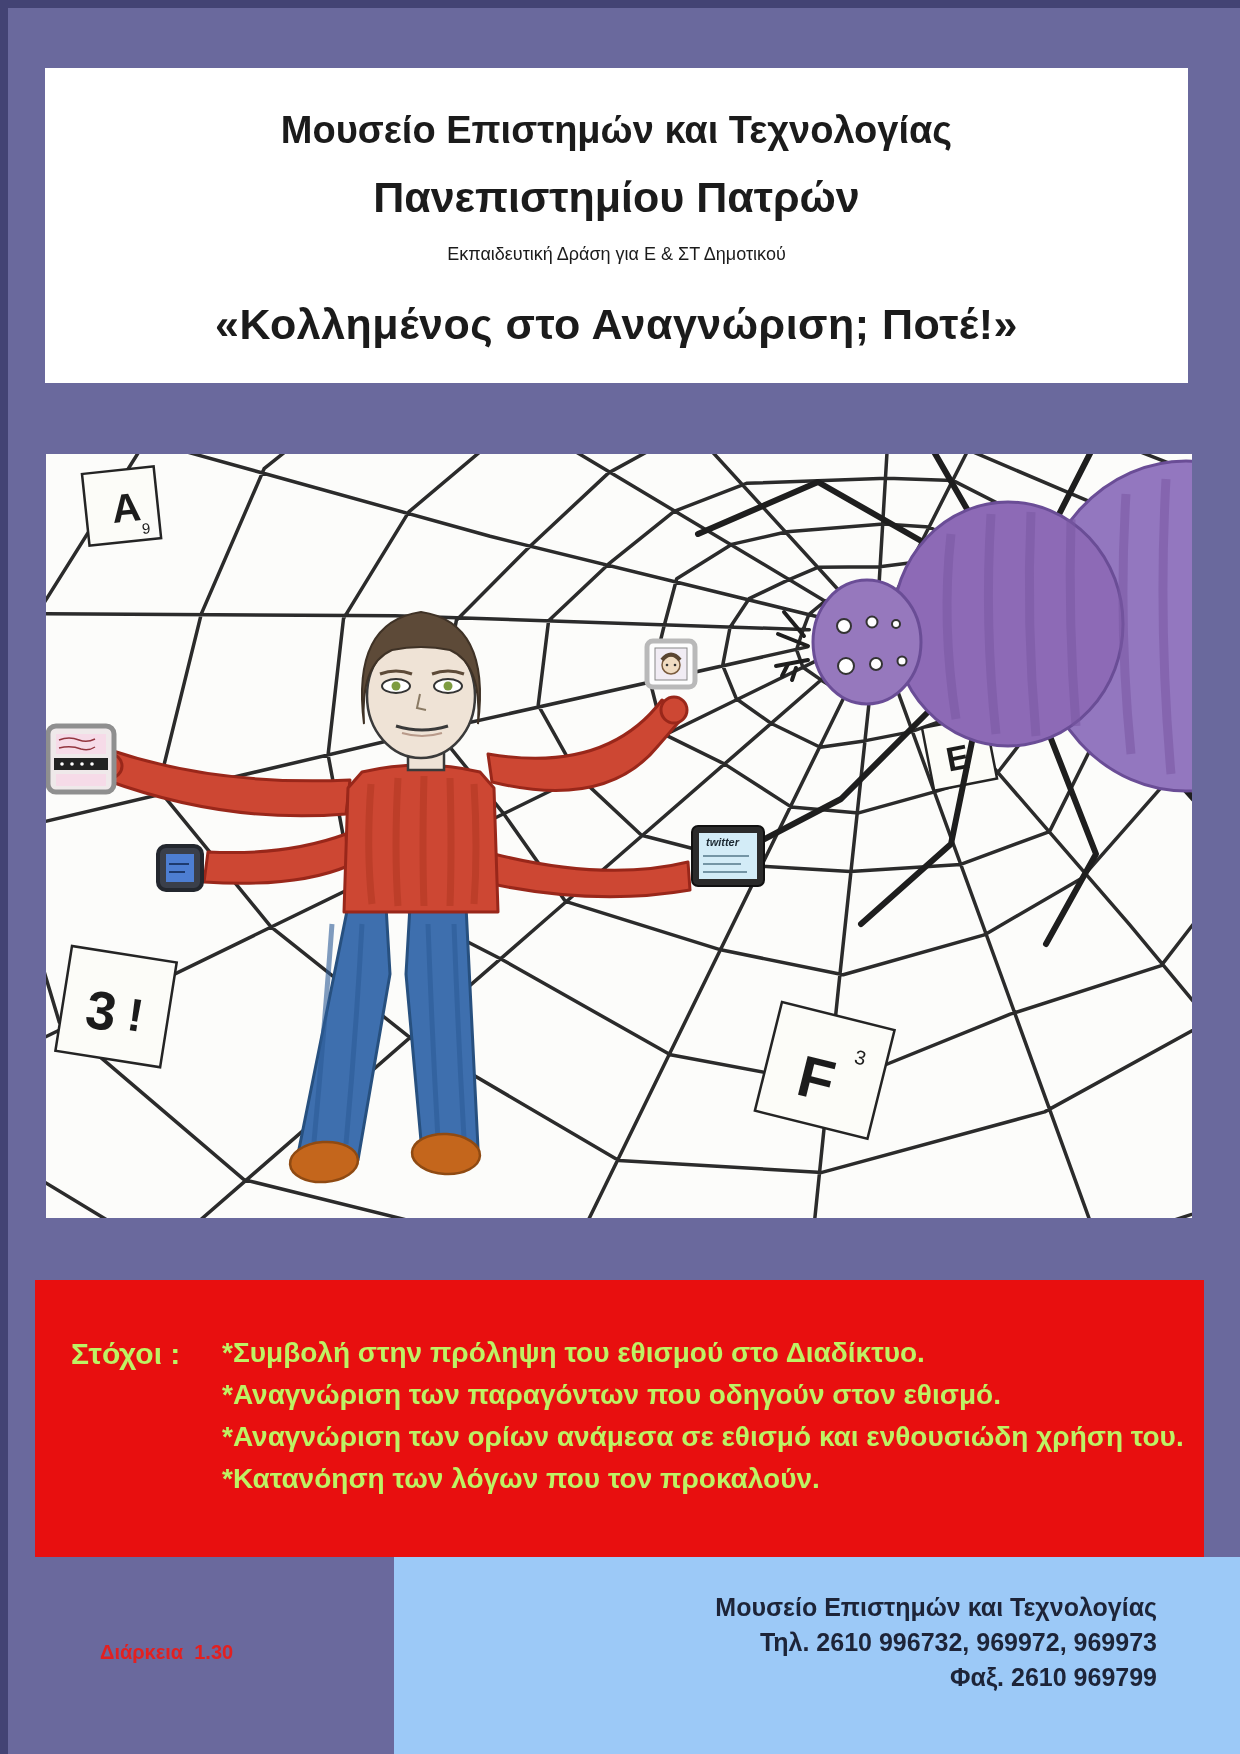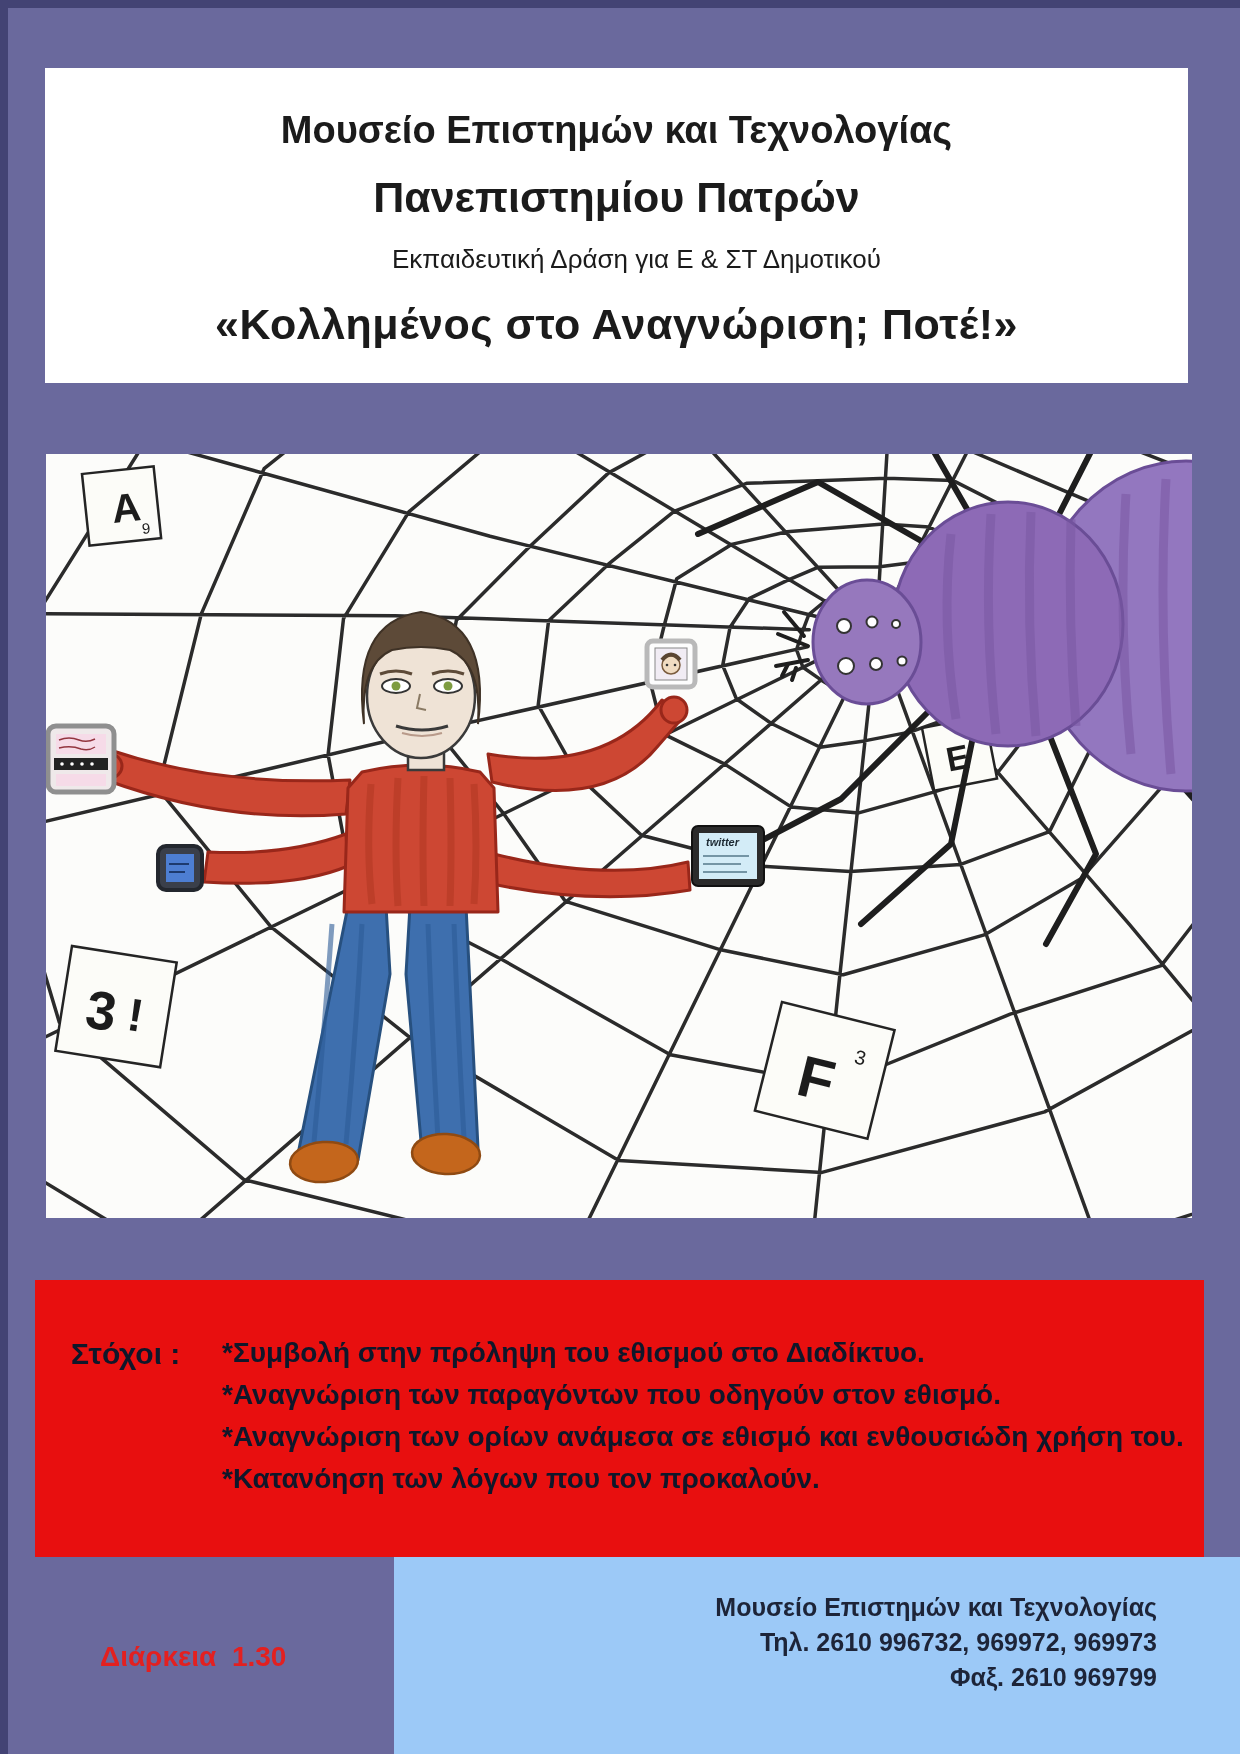--- a/index.html
+++ b/index.html
@@ -12,48 +12,48 @@
   .edge-top{position:absolute;left:0;top:0;width:1240px;height:8px;background:#434374;}
   .edge-left{position:absolute;left:0;top:0;width:8px;height:1754px;background:#434374;}
 
   .header-card{
     position:absolute;left:45px;top:68px;width:1143px;height:315px;
     background:#ffffff;
   }
   .header-card .t{position:absolute;left:0;width:100%;text-align:center;color:#1b1b1b;}
   .title1{top:41px;font-size:38px;font-weight:bold;}
   .title2{top:105px;font-size:43px;font-weight:bold;}
-  .subtitle{top:176px;font-size:26px;font-weight:normal;color:#222222;padding-left:20px;}
+  .subtitle{top:176px;font-size:18px;font-weight:normal;color:#222222;}
   .slogan{top:232px;font-size:43px;font-weight:800;color:#ee1111;letter-spacing:0.5px;}
 
   .art{
     position:absolute;left:46px;top:454px;width:1146px;height:764px;
     background:#fcfcfa;
   }
   .art svg{display:block;}
 
   .objectives{
     position:absolute;left:35px;top:1280px;width:1169px;height:277px;
-    background:#e80f0f;color:#0f172a;
+    background:#e80f0f;color:#bef264;
   }
   .obj-label{position:absolute;left:36px;top:57px;font-size:30px;font-weight:bold;}
   .obj-list{position:absolute;left:187px;top:52px;font-size:28px;line-height:42px;font-weight:bold;}
   .obj-list div{white-space:nowrap;}
 
   .bottom-panel{
     position:absolute;left:394px;top:1557px;width:846px;height:197px;
     background:#9cc9f7;
   }
   .contact{
     position:absolute;right:83px;top:33px;text-align:right;
     font-size:25px;font-weight:bold;color:#1d2438;line-height:35px;
   }
   .duration{
     position:absolute;left:100px;top:1641px;
-    font-size:28px;font-weight:bold;color:#e32020;white-space:pre;
+    font-size:20px;font-weight:bold;color:#e32020;white-space:pre;
   }
 </style>
 </head>
 <body>
 
 <div class="edge-top"></div>
 <div class="edge-left"></div>
 
 <div class="header-card">
   <div class="t title1">Μουσείο Επιστημών και Τεχνολογίας</div>

